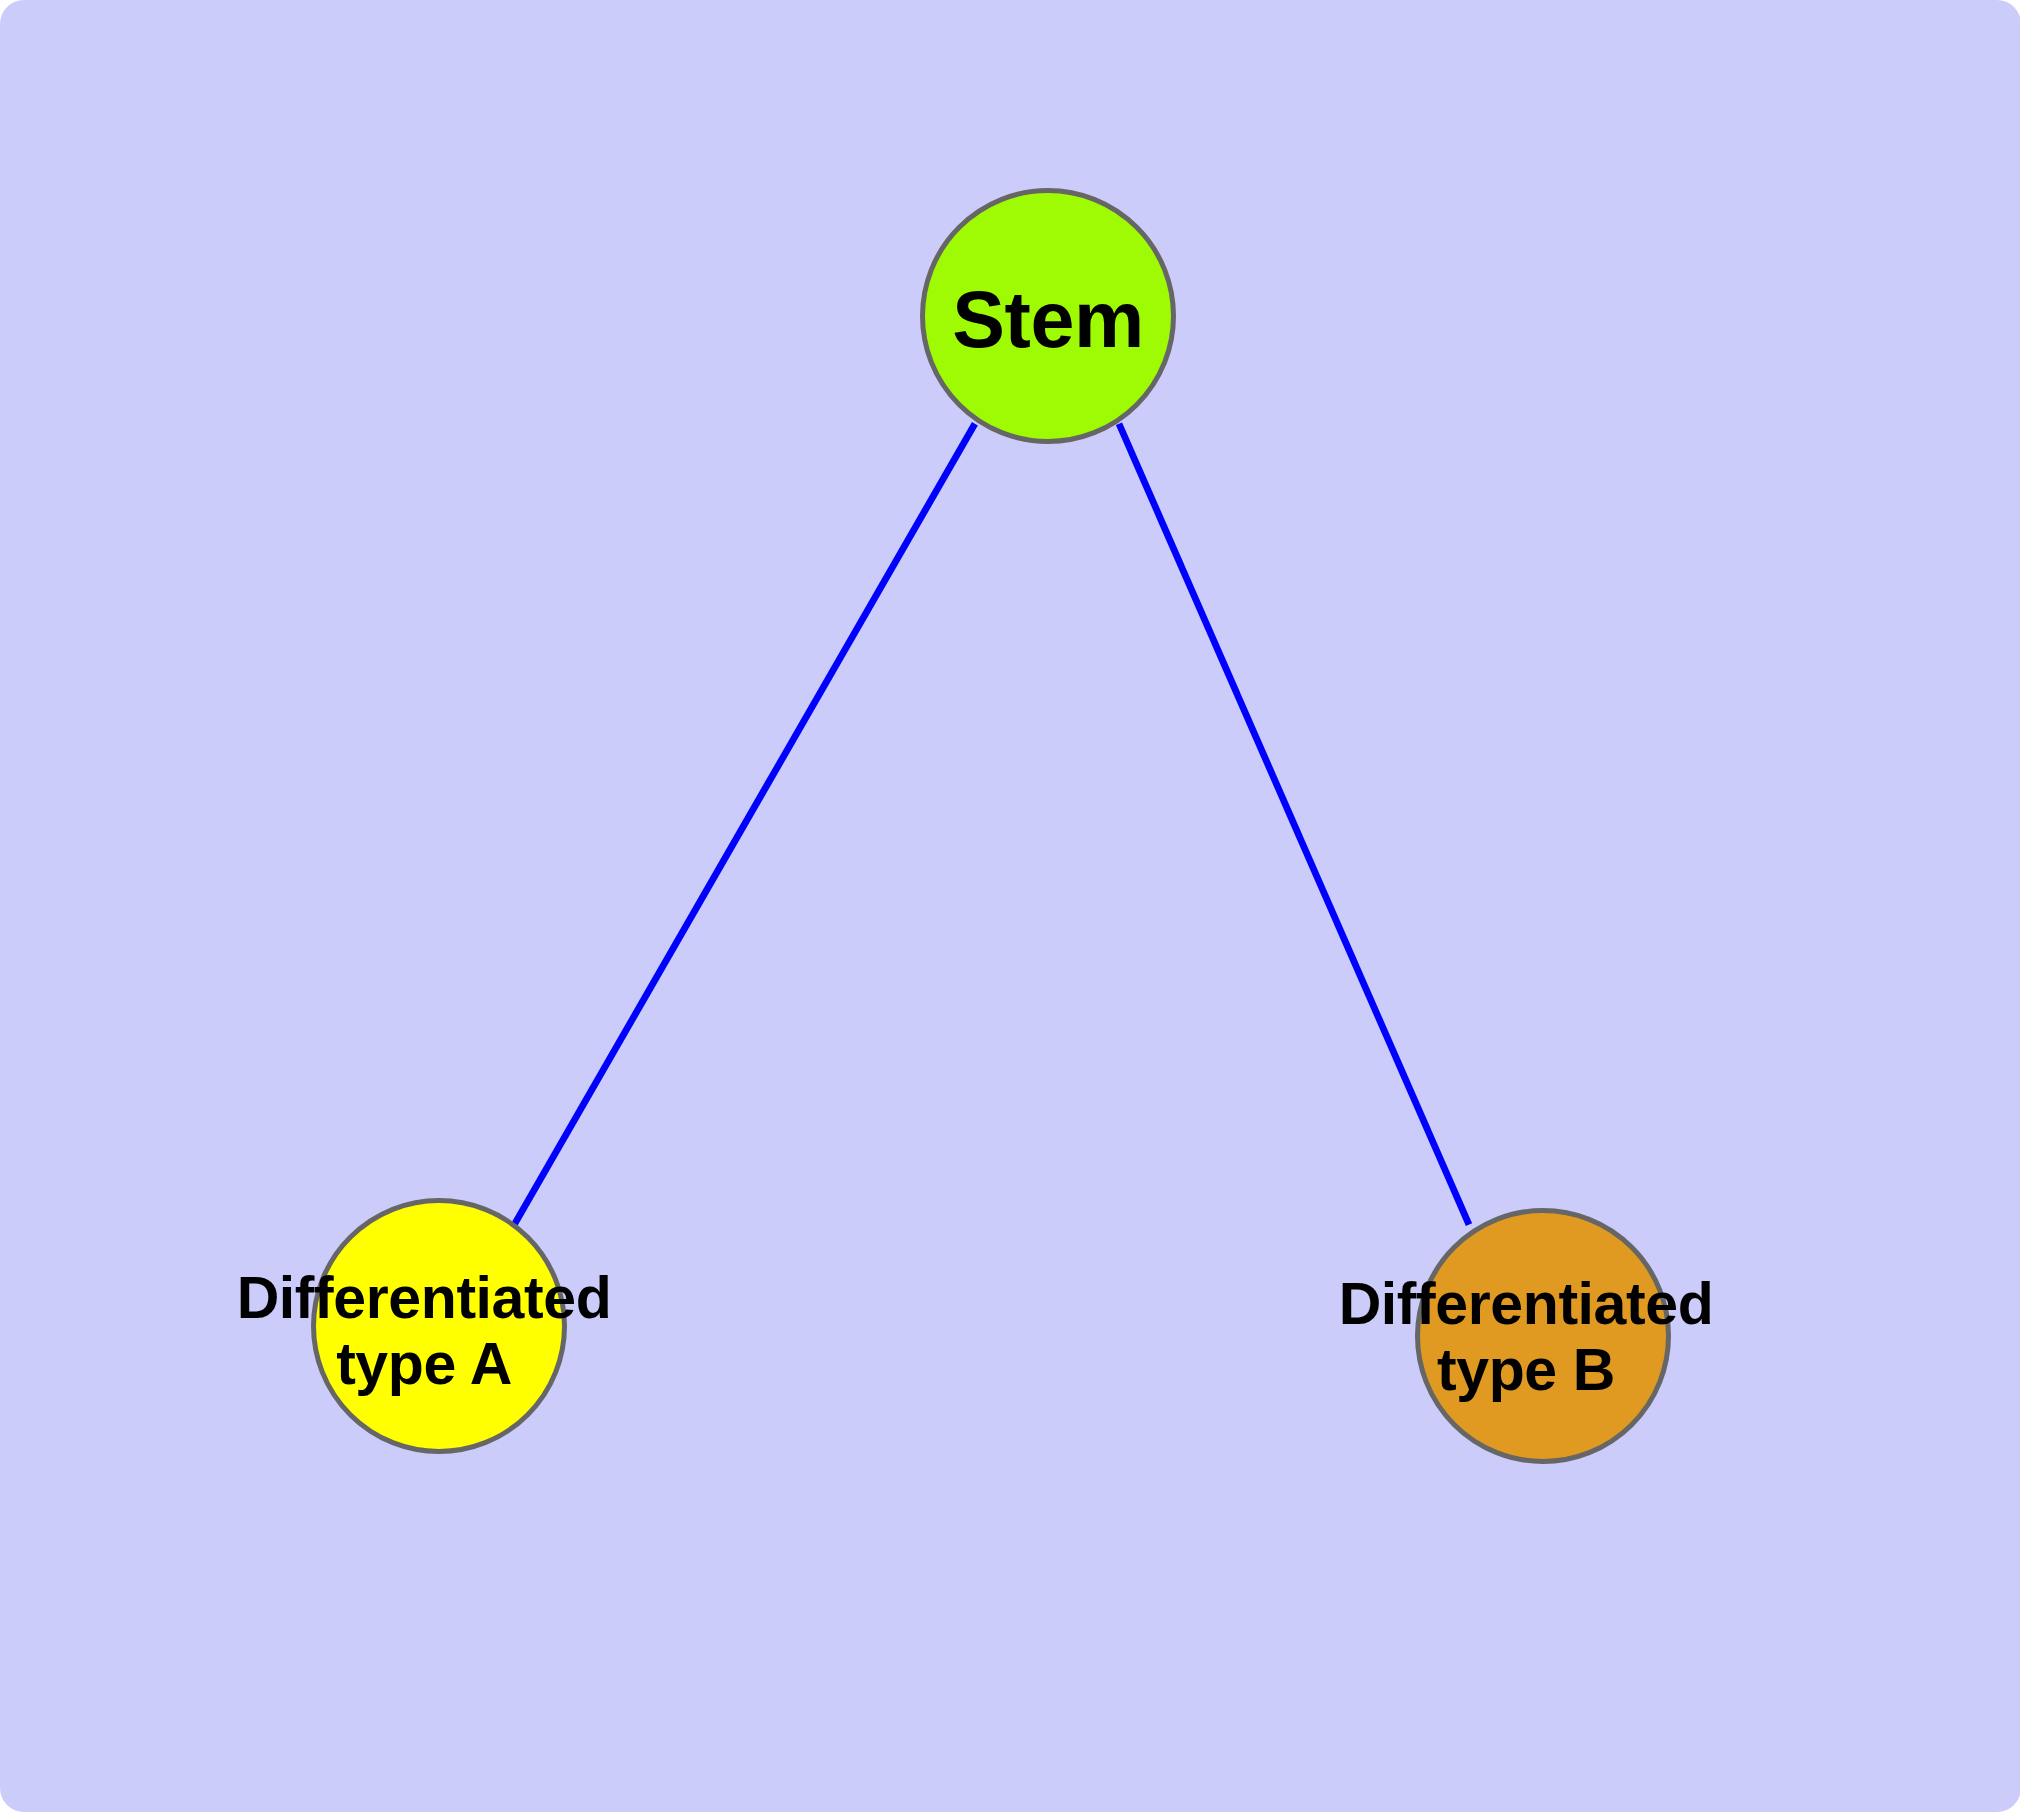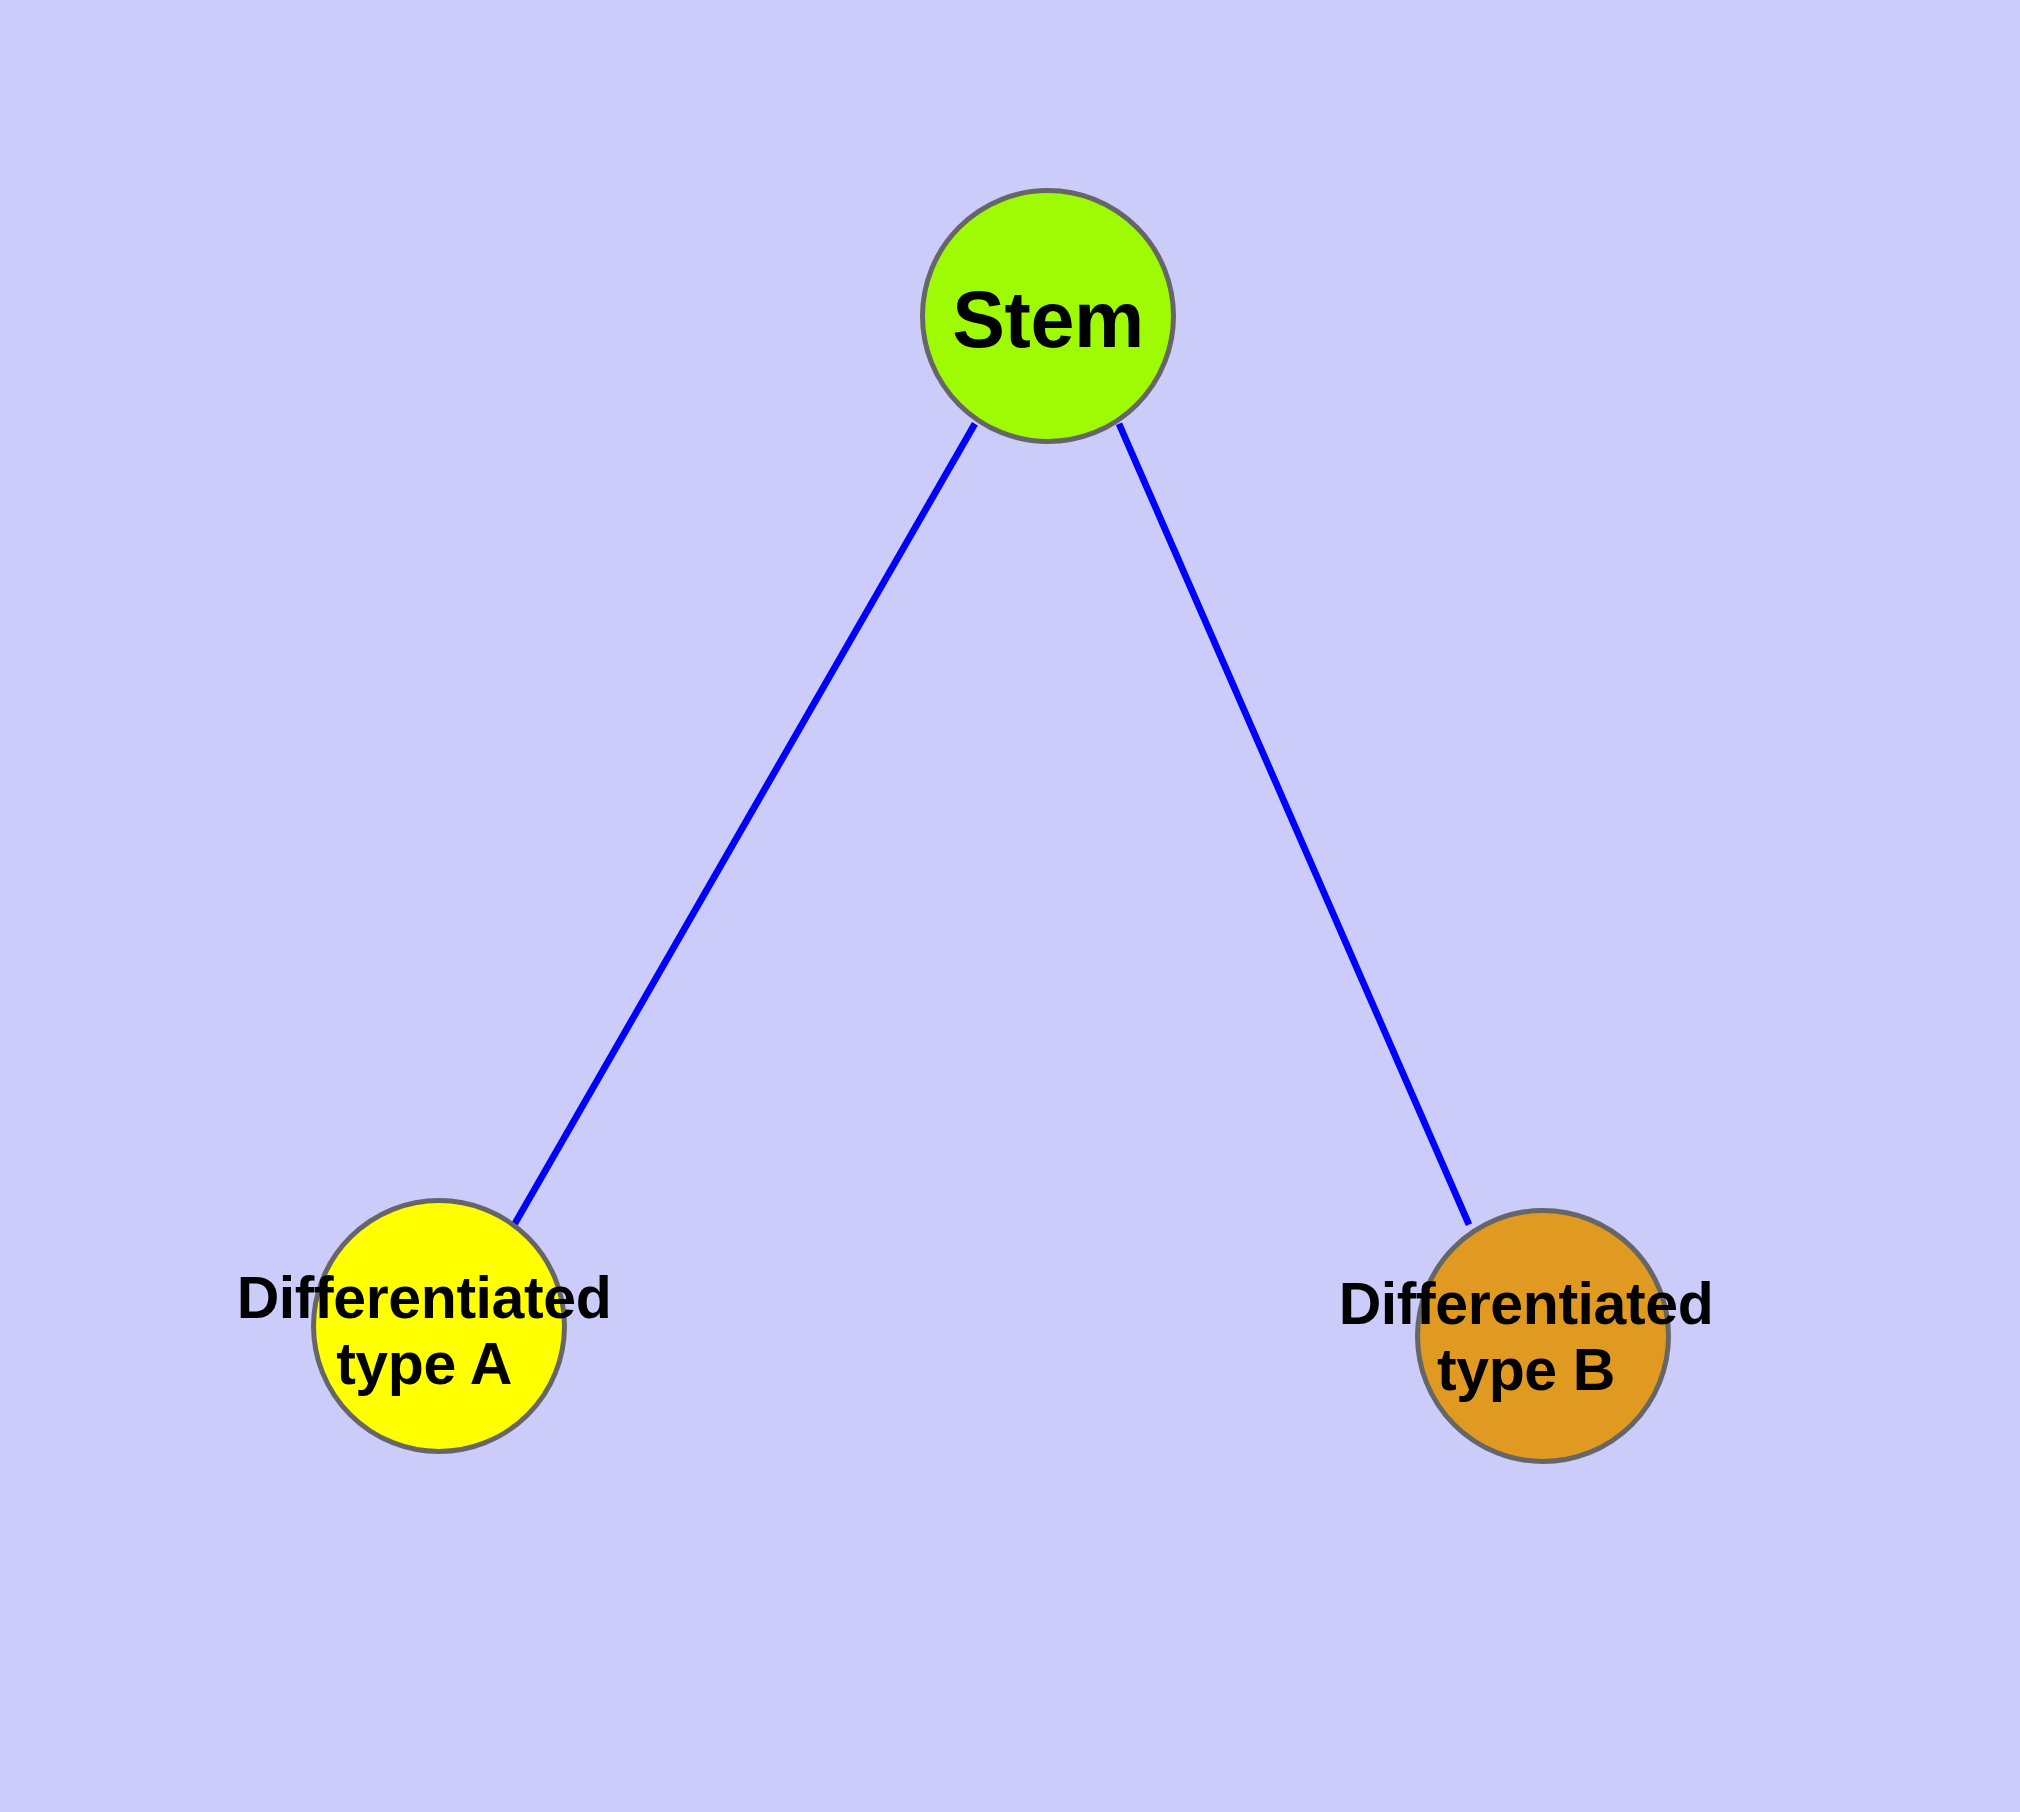--- a/index.html
+++ b/index.html
@@ -52,21 +52,21 @@
   .label-stem {
     font-size: 79px;
   }
   .label-leaf {
     font-size: 59px;
   }
 </style>
 </head>
 <body>
 
-<div id="canvas" style="width: 2021px; height: 1812px; background: rgb(204, 204, 251);">
+<div id="canvas" style="width: 2021px; height: 1812px; background: rgb(204, 204, 251); border-radius: 24px;">
 
   <svg id="edge-layer" viewBox="0 0 2384 2138" width="2021" height="1812" xmlns="http://www.w3.org/2000/svg">
     <line x1="1150" y1="500" x2="607" y2="1444" stroke="#0000ff" stroke-width="8" stroke-linecap="butt"></line>
     <line x1="1320" y1="500" x2="1733" y2="1445" stroke="#0000ff" stroke-width="8" stroke-linecap="butt"></line>
   </svg>
 
   <div id="node-layer">
 
     <div class="node" style="left: 920px; top: 188px; width: 256px; height: 256px; background: rgb(158, 251, 4); border-color: rgb(102, 102, 102); border-width: 5.1px;"></div>
     <div class="node" style="left: 311px; top: 1198px; width: 256px; height: 256px; background: rgb(255, 255, 0); border-color: rgb(102, 102, 102); border-width: 5.1px;"></div>

